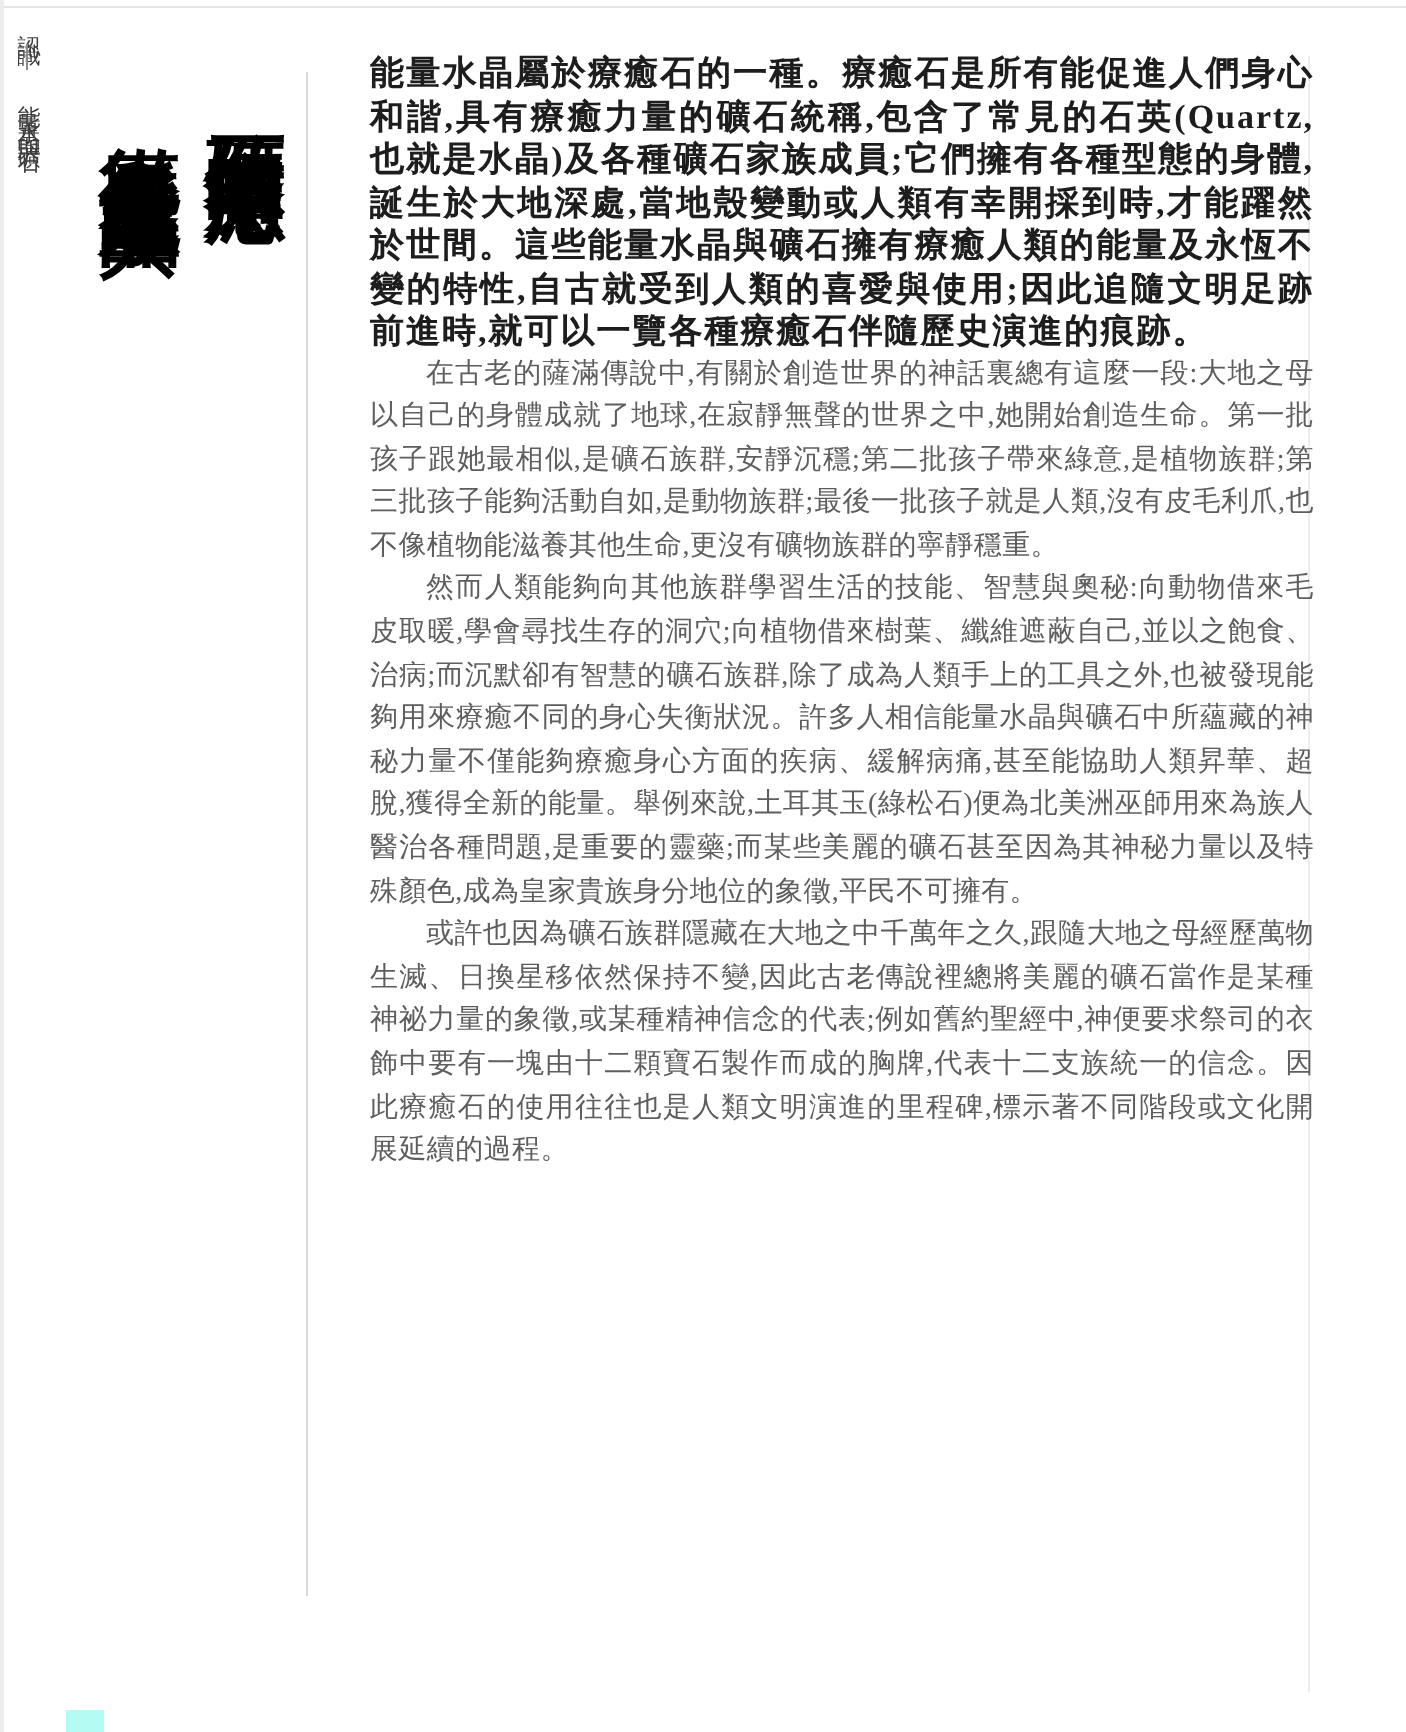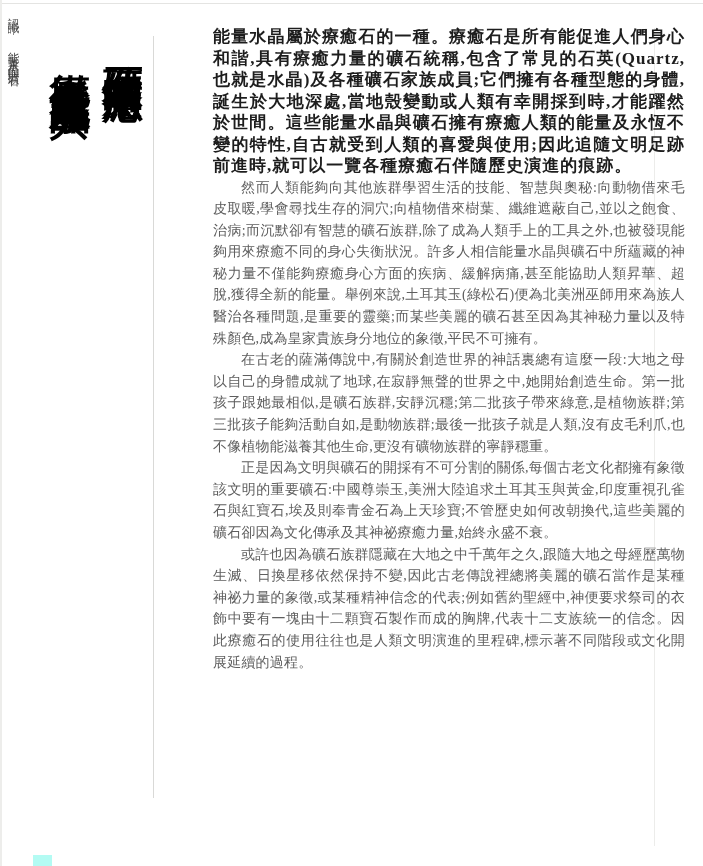--- a/index.html
+++ b/index.html
@@ -31,21 +31,20 @@
   .title-col{display:block;}
   .title-col.col2{padding-top:9px;}
 
   .rule-v{position:absolute;left:153px;top:36px;width:1px;height:762px;background:#d9d9d7;}
   .rule-v-right{position:absolute;left:654px;top:28px;width:1px;height:818px;background:#ececea;}
 
   .body{
     position:absolute;left:185px;top:26px;width:472px;
     color:#5e5e5e;font-size:14px;line-height:21.6px;
     text-align:justify;
-    margin-left:28px;
   }
   .body p{margin:0;}
   .lead{
     font-size:17px;line-height:21.5px;letter-spacing:1px;
     font-weight:700;color:#1d1d1d;margin-bottom:11px;
   }
   .pp{text-indent:2em;letter-spacing:0.2px;}
   .gap{margin-top:8px;}
   .gap-sm{margin-top:2px;}
 
@@ -65,20 +64,19 @@
   <h1 class="title">
     <span class="title-col">礦石的療癒應用</span>
     <span class="title-col col2">從歷史看能量水晶與</span>
   </h1>
 
   <div class="rule-v"></div>
   <div class="rule-v-right"></div>
 
   <div class="body">
     <p class="lead">能量水晶屬於療癒石的一種。療癒石是所有能促進人們身心和諧,具有療癒力量的礦石統稱,包含了常見的石英(Quartz,也就是水晶)及各種礦石家族成員;它們擁有各種型態的身體,誕生於大地深處,當地殼變動或人類有幸開採到時,才能躍然於世間。這些能量水晶與礦石擁有療癒人類的能量及永恆不變的特性,自古就受到人類的喜愛與使用;因此追隨文明足跡前進時,就可以一覽各種療癒石伴隨歷史演進的痕跡。</p>
+    <p class="pp gap">在古老的薩滿傳說中,有關於創造世界的神話裏總有這麼一段:大地之母以自己的身體成就了地球,在寂靜無聲的世界之中,她開始創造生命。第一批孩子跟她最相似,是礦石族群,安靜沉穩;第二批孩子帶來綠意,是植物族群;第三批孩子能夠活動自如,是動物族群;最後一批孩子就是人類,沒有皮毛利爪,也不像植物能滋養其他生命,更沒有礦物族群的寧靜穩重。</p>
     <p class="pp gap-sm">然而人類能夠向其他族群學習生活的技能、智慧與奧秘:向動物借來毛皮取暖,學會尋找生存的洞穴;向植物借來樹葉、纖維遮蔽自己,並以之飽食、治病;而沉默卻有智慧的礦石族群,除了成為人類手上的工具之外,也被發現能夠用來療癒不同的身心失衡狀況。許多人相信能量水晶與礦石中所蘊藏的神秘力量不僅能夠療癒身心方面的疾病、緩解病痛,甚至能協助人類昇華、超脫,獲得全新的能量。舉例來說,土耳其玉(綠松石)便為北美洲巫師用來為族人醫治各種問題,是重要的靈藥;而某些美麗的礦石甚至因為其神秘力量以及特殊顏色,成為皇家貴族身分地位的象徵,平民不可擁有。</p>
-    <p class="pp gap">在古老的薩滿傳說中,有關於創造世界的神話裏總有這麼一段:大地之母以自己的身體成就了地球,在寂靜無聲的世界之中,她開始創造生命。第一批孩子跟她最相似,是礦石族群,安靜沉穩;第二批孩子帶來綠意,是植物族群;第三批孩子能夠活動自如,是動物族群;最後一批孩子就是人類,沒有皮毛利爪,也不像植物能滋養其他生命,更沒有礦物族群的寧靜穩重。</p>
-    <p class="pp gap">正是因為文明與礦石的開採有不可分割的關係,每個古老文化都擁有象徵該文明的重要礦石:中國尊崇玉,美洲大陸追求土耳其玉與黃金,印度重視孔雀石與紅寶石,埃及則奉青金石為上天珍寶;不管歷史如何改朝換代,這些美麗的礦石卻因為文化傳承及其神祕療癒力量,始終永盛不衰。</p>
     <p class="pp">或許也因為礦石族群隱藏在大地之中千萬年之久,跟隨大地之母經歷萬物生滅、日換星移依然保持不變,因此古老傳說裡總將美麗的礦石當作是某種神祕力量的象徵,或某種精神信念的代表;例如舊約聖經中,神便要求祭司的衣飾中要有一塊由十二顆寶石製作而成的胸牌,代表十二支族統一的信念。因此療癒石的使用往往也是人類文明演進的里程碑,標示著不同階段或文化開展延續的過程。</p>
   </div>
 
   <div class="corner-swatch"></div>
 </div>
 
 </body></html>

